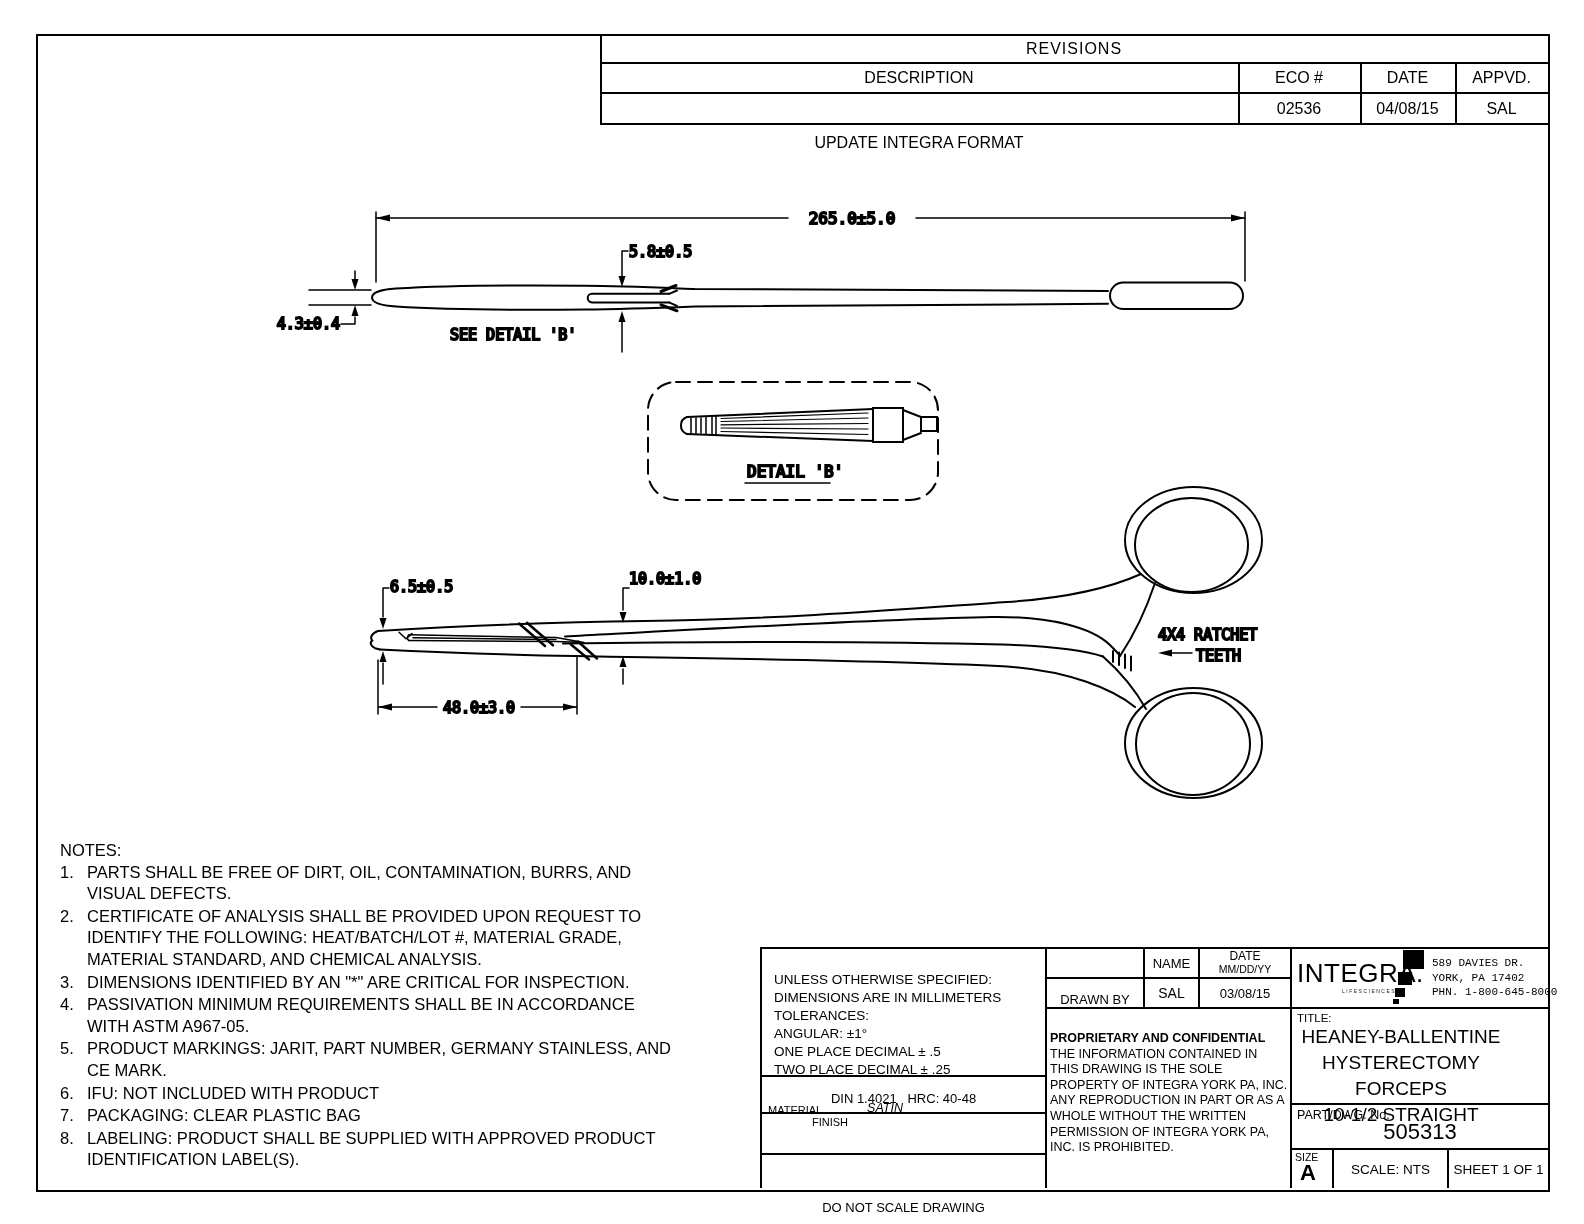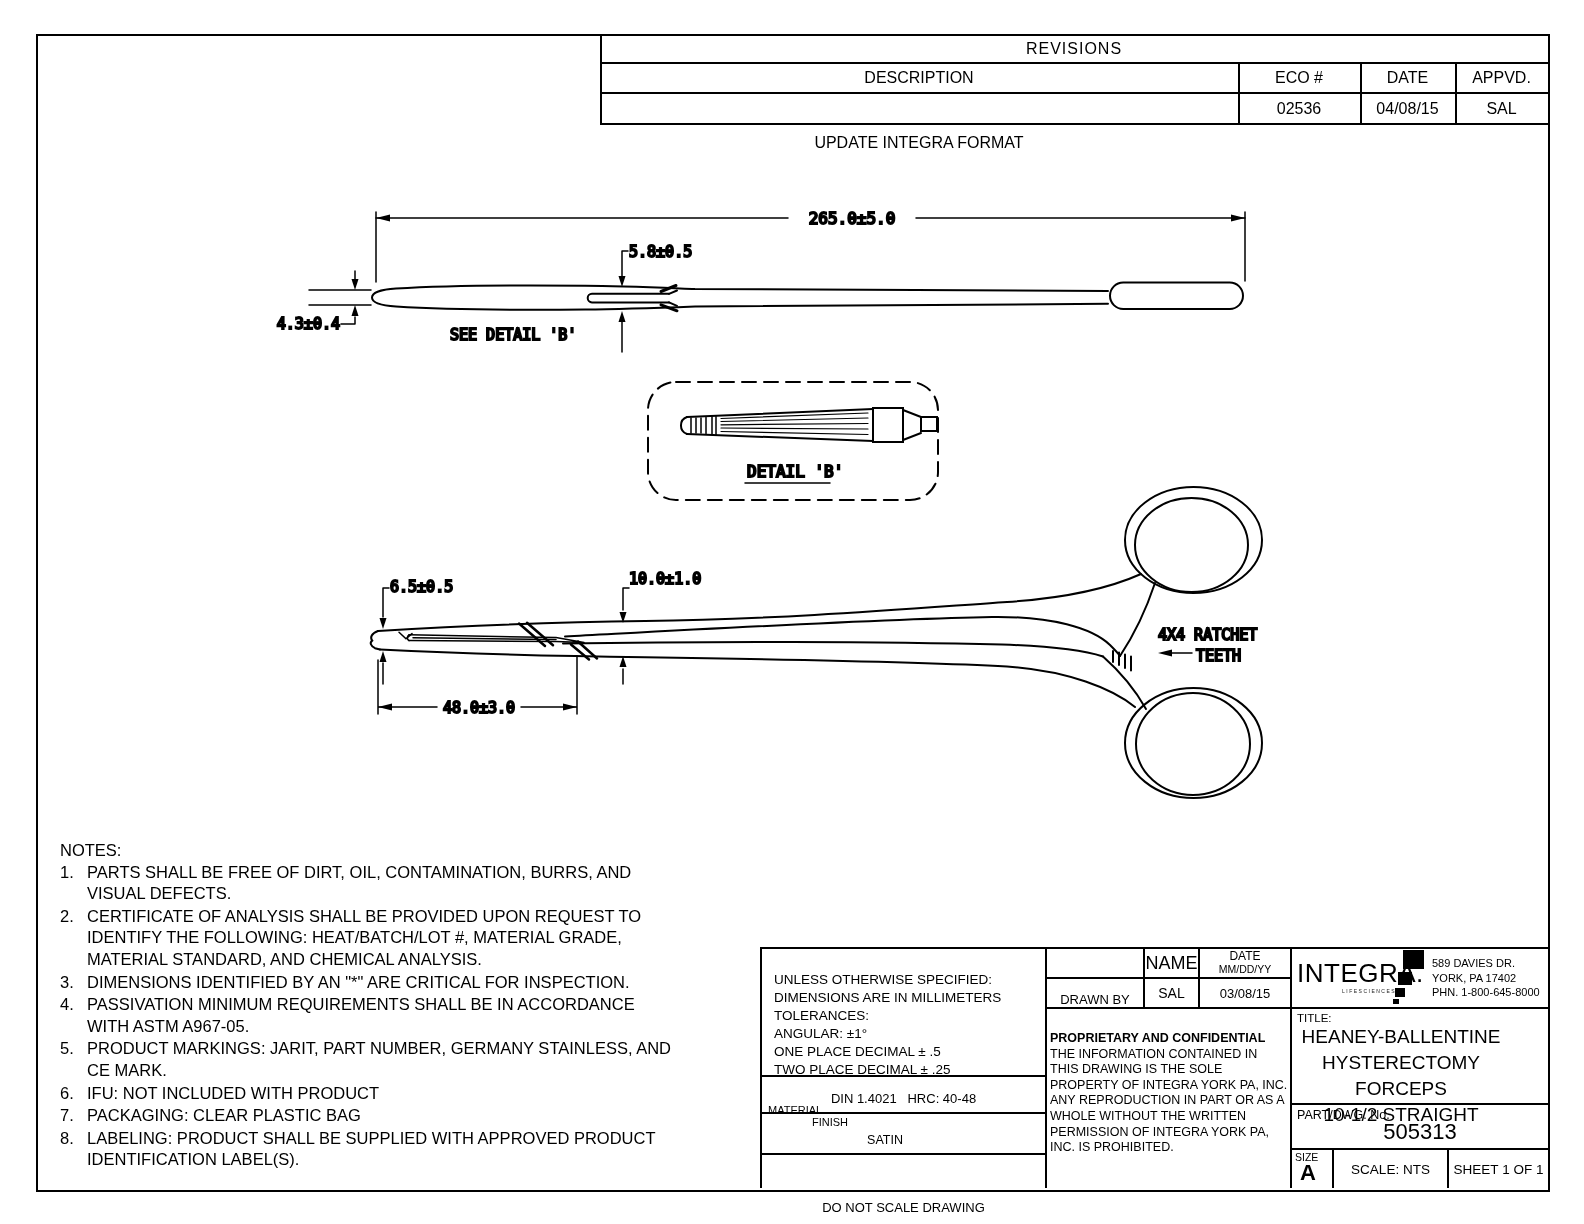--- a/index.html
+++ b/index.html
@@ -178,25 +178,25 @@
       <div>TOLERANCES:</div>
       <div>ANGULAR: ±1°</div>
       <div>ONE PLACE DECIMAL ± .5</div>
       <div>TWO PLACE DECIMAL ± .25</div>
     </div>
 
     <div class="abs" style="left:768px;top:1104px;font-size:11px;">MATERIAL</div>
     <div class="cell" style="left:762px;top:1086px;width:283px;height:24px;font-size:13px;white-space:pre;">DIN 1.4021   HRC: 40-48</div>
 
     <div class="abs" style="left:768px;top:1116px;font-size:11px;margin-left:44px;">FINISH</div>
-    <div class="cell" style="left:762px;top:1128px;width:246px;height:24px;font-size:12.5px;">SATIN</div>
+    <div class="cell" style="left:762px;top:1096px;width:246px;height:24px;font-size:12.5px;font-style:italic;">SATIN</div>
 
     <div class="cell" style="left:762px;top:1155px;width:283px;height:31px;font-size:13px;margin-top:37px;">DO NOT SCALE DRAWING</div>
 
-    <div class="cell" style="left:1145px;top:949px;width:53px;height:28px;font-size:18px;">NAME</div>
+    <div class="cell" style="left:1145px;top:949px;width:53px;height:28px;font-size:13px;">NAME</div>
     <div class="abs ctr" style="left:1200px;top:949px;width:90px;height:28px;">
       <div style="font-size:12px;">DATE</div>
       <div style="font-size:10.5px;">MM/DD/YY</div>
     </div>
     <div class="cell" style="left:1047px;top:979px;width:96px;height:41px;font-size:13px;">DRAWN BY</div>
     <div class="cell" style="left:1145px;top:979px;width:53px;height:28px;font-size:14px;">SAL</div>
     <div class="cell" style="left:1200px;top:979px;width:90px;height:28px;font-size:13px;">03/08/15</div>
 
     <div class="abs" style="left:1050px;top:1031px;width:238px;font-size:12.5px;line-height:15.6px;">
       <span style="font-weight:bold;">PROPRIETARY AND CONFIDENTIAL</span>
@@ -204,21 +204,21 @@
     </div>
 
     <div class="abs" style="left:1297px;top:958px;font-size:26px;letter-spacing:0.5px;">INTEGRA.</div>
     <div class="abs" style="left:1342px;top:988px;font-size:5px;letter-spacing:1.5px;color:#222;">LIFESCIENCES</div>
     <div class="abs" style="left:1393px;top:950px;width:32px;height:54px;">
       <div class="ln" style="left:10px;top:0;width:21px;height:19px;"></div>
       <div class="ln" style="left:5px;top:22px;width:14px;height:13px;"></div>
       <div class="ln" style="left:2px;top:38px;width:10px;height:9px;"></div>
       <div class="ln" style="left:0;top:49px;width:6px;height:5px;"></div>
     </div>
-    <div class="abs" style="left:1432px;top:956px;font-size:11px;line-height:14.5px;">
+    <div class="abs" style="left:1432px;top:956px;font-size:11px;line-height:14.5px;font-family:Liberation Mono, monospace;">
       <div>589 DAVIES DR.</div>
       <div>YORK, PA 17402</div>
       <div>PHN. 1-800-645-8000</div>
     </div>
 
     <div class="abs" style="left:1297px;top:1012px;font-size:11.5px;">TITLE:</div>
     <div class="abs ctr" style="left:1292px;top:1024px;width:218px;font-size:19px;line-height:26px;">
       <div>HEANEY-BALLENTINE</div>
       <div>HYSTERECTOMY FORCEPS</div>
       <div>10-1/2 STRAIGHT</div>

